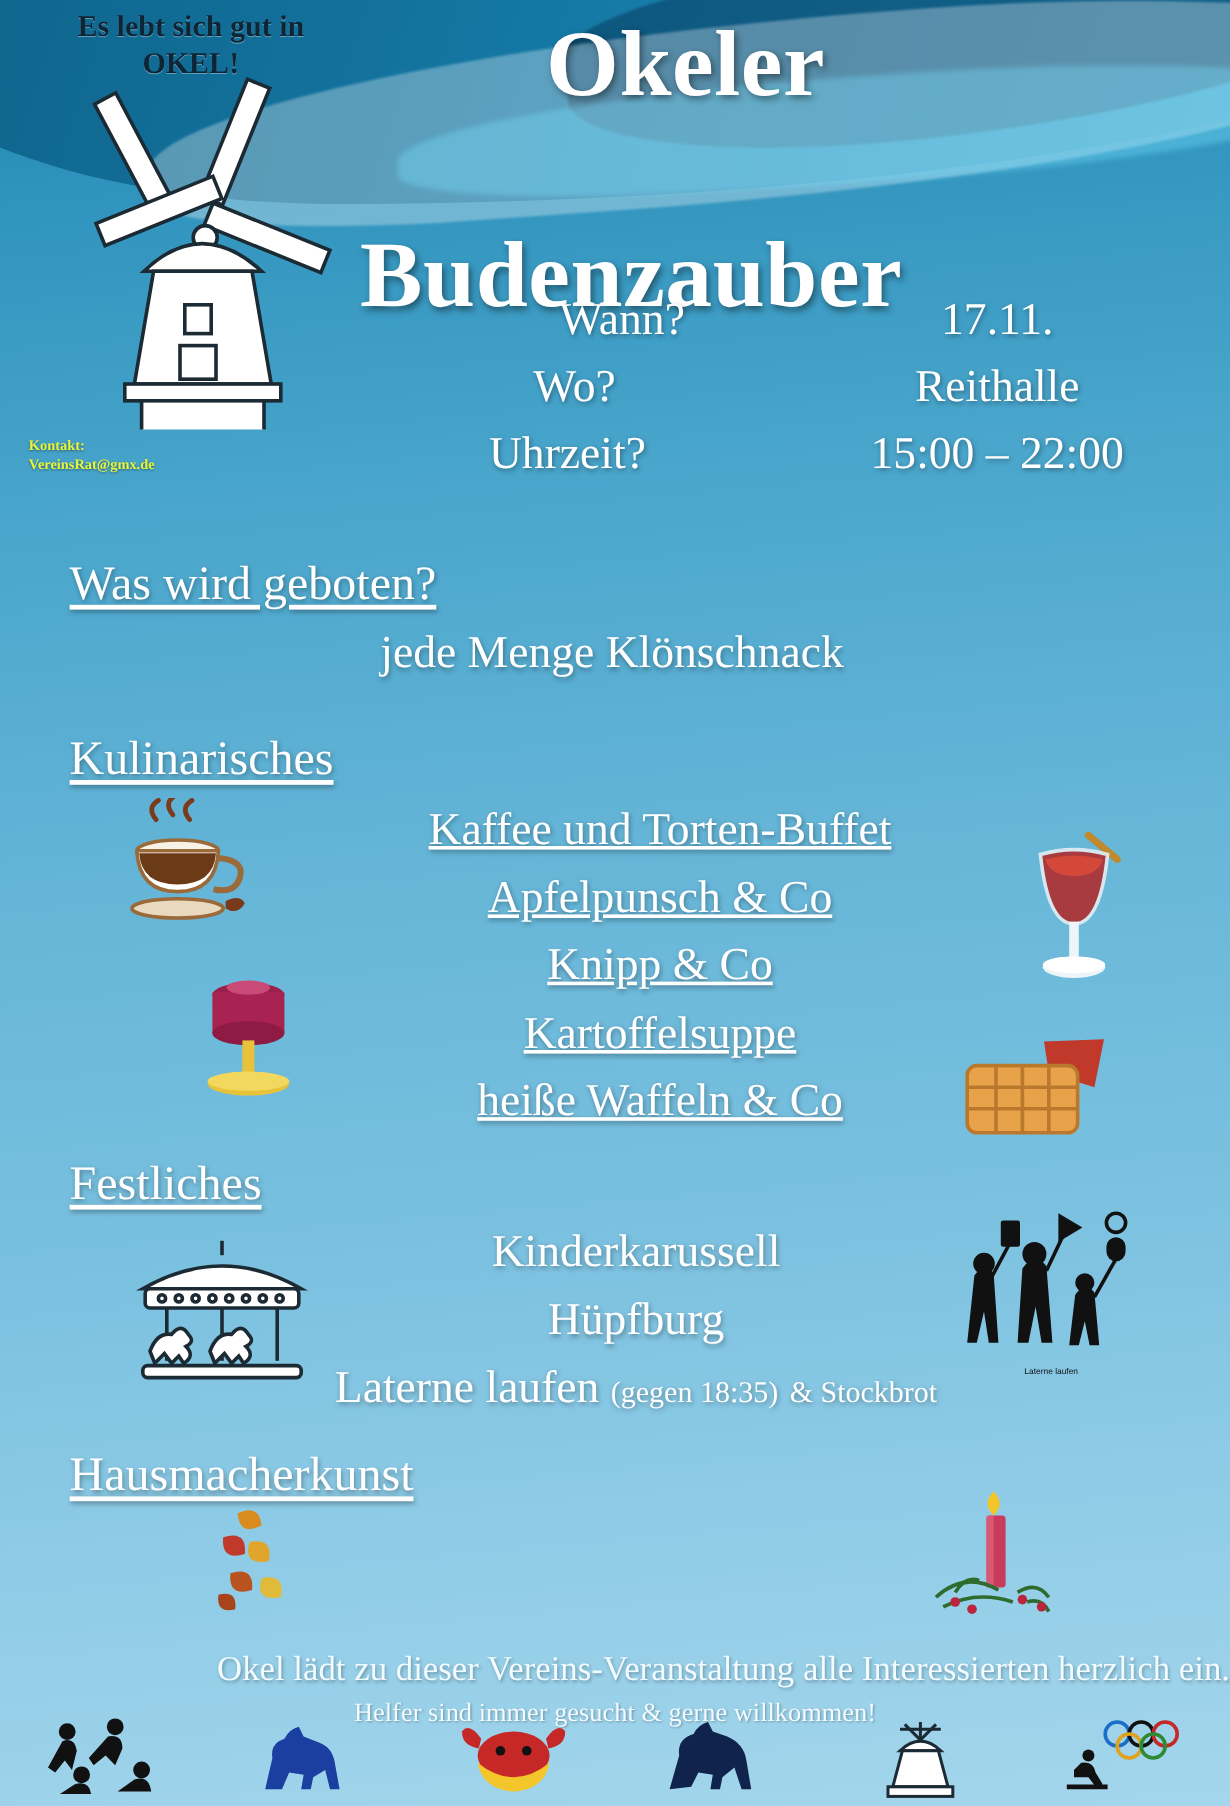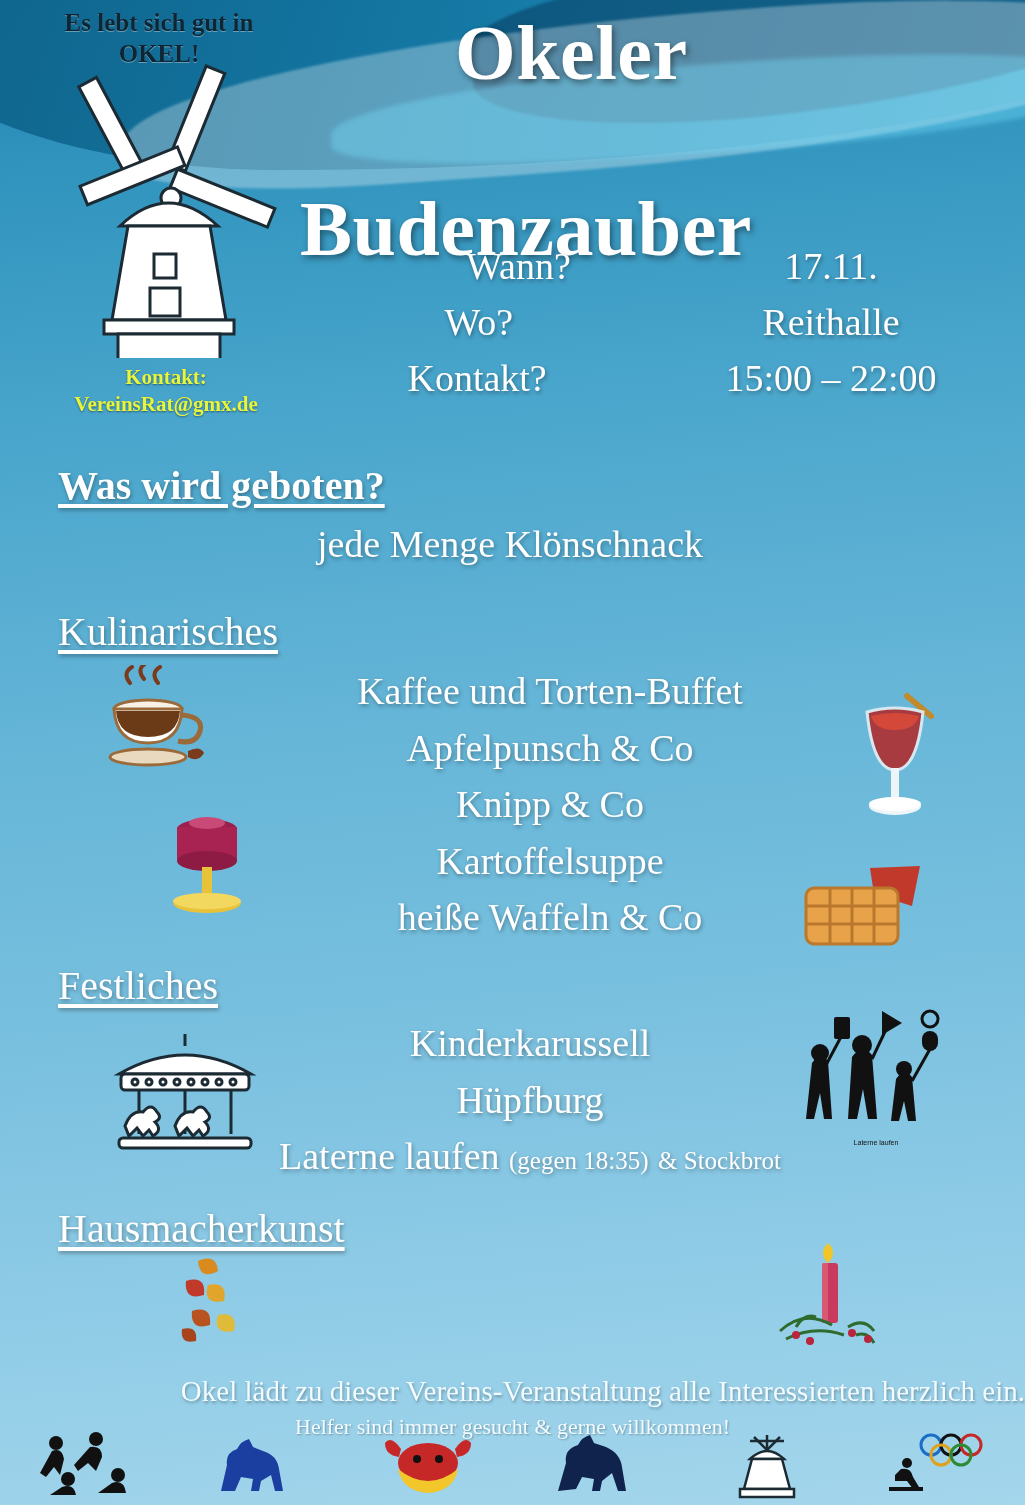--- a/index.html
+++ b/index.html
@@ -67,24 +67,23 @@
     color: #0d2535;
     text-shadow: 0 1px 0 rgba(255,255,255,0.35);
   }
   .mill-wrap {
     position: absolute;
     top: 58px; left: 58px;
     width: 220px; height: 300px;
   }
   .contact {
     position: absolute;
-    top: 364px; left: 36px;
+    top: 364px; left: 24px;
     width: 260px;
-    text-align: center;
-    font-size: 21px;
+    font-size: 12px;
     line-height: 1.3;
     color: #e8f53a;
     font-weight: bold;
     text-shadow: 0 1px 2px rgba(0,0,0,0.45);
   }
   .title-1, .title-2 {
     position: absolute;
     font-weight: bold;
     color: #ffffff;
     text-shadow: 2px 3px 6px rgba(0,0,0,0.45);
@@ -117,25 +116,25 @@
   }
   .lines {
     position: absolute;
     text-align: center;
     font-size: 38px;
     line-height: 1.49;
     text-shadow: 1px 2px 4px rgba(0,0,0,0.35);
   }
   .small-inline { font-size: 25px; }
 
-  .h-offer  { top: 462px; left: 58px; font-weight: bold; }
+  .h-offer  { top: 462px; left: 58px; }
   .l-offer  { top: 516px; left: 150px; width: 720px; }
 
   .h-kul    { top: 608px; left: 58px; }
-  .l-kul    { top: 663px; left: 200px; width: 700px; }
+  .l-kul    { top: 663px; left: 200px; width: 700px; text-decoration: underline; }
 
   .h-auf    { top: 962px; left: 58px; }
   .l-auf    { top: 1015px; left: 160px; width: 740px; }
 
   .h-haus   { top: 1205px; left: 58px; }
   .l-haus   { top: 1258px; left: 180px; width: 640px; }
 
   
   .foot-1 {
     position: absolute;
@@ -224,21 +223,21 @@
   <div class="facts">
     <div class="row">
       <div class="q">Wann?</div>
       <div class="a">17.11.</div>
     </div>
     <div class="row">
       <div class="q">Wo?</div>
       <div class="a">Reithalle</div>
     </div>
     <div class="row">
-      <div class="q">Kontakt?</div>
+      <div class="q">Uhrzeit?</div>
       <div class="a">15:00 – 22:00</div>
     </div>
   </div>
 
   <div class="sec-head h-offer">Was wird geboten?</div>
   <div class="lines l-offer">
     <div>jede Menge Klönschnack</div>
   </div>
 
   <div class="sec-head h-kul">Kulinarisches</div>

